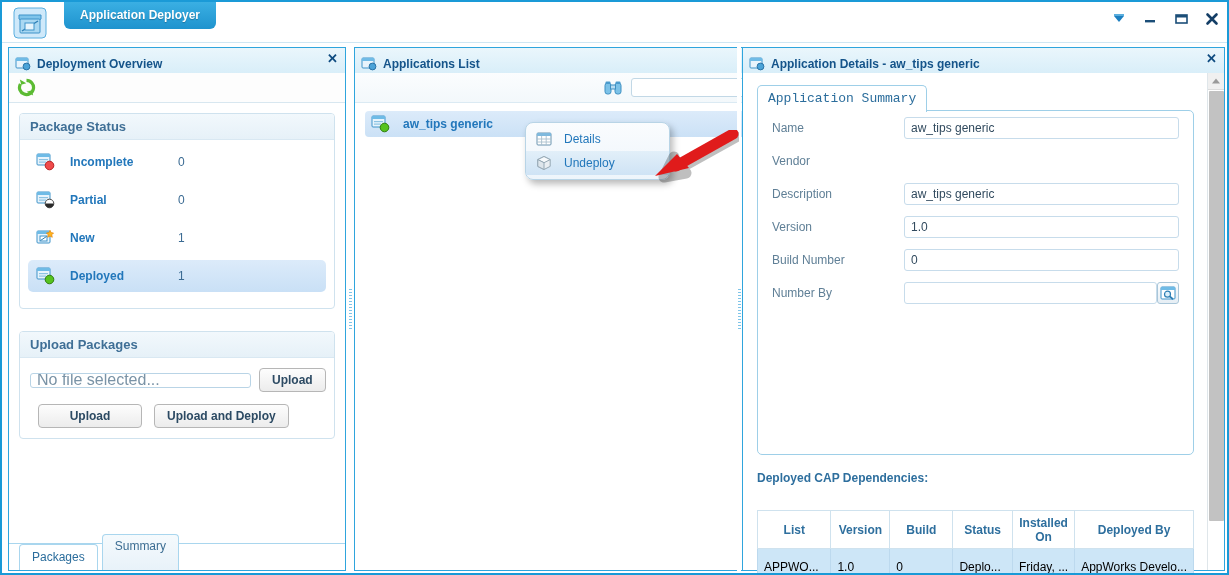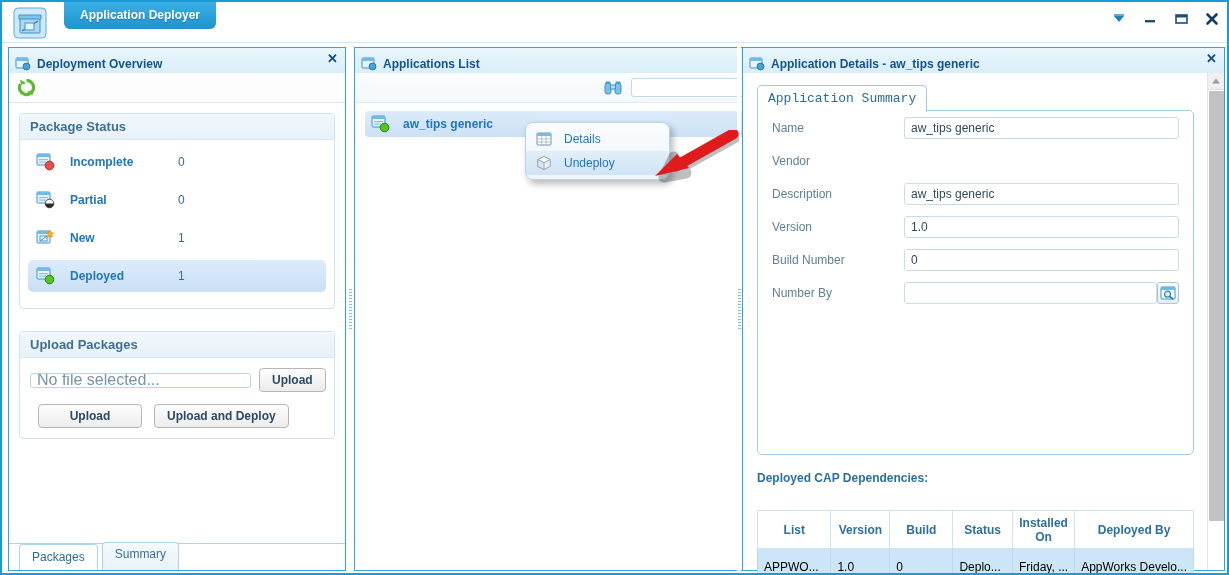--- a/index.html
+++ b/index.html
@@ -119,21 +119,21 @@
   .btn-row { display: flex; gap: 12px; margin-top: 12px; padding-left: 8px; }
   .btn-wide { min-width: 104px; }
 
   .bottom-tabs {
     position: absolute; left: 0; bottom: 0; width: 100%;
     height: 27px; border-top: 1px solid #a9d6ee;
     display: flex; align-items: flex-end; padding-left: 10px;
     background: #fff;
   }
   .btab {
-    height: 28px; line-height: 23px; padding: 0 12px;
+    height: 36px; line-height: 23px; padding: 0 12px;
     font-size: 12px; color: #3d6e93; cursor: pointer;
     border: 1px solid #a9d6ee; border-bottom: none;
     border-radius: 4px 4px 0 0;
     background: linear-gradient(#f5fafd, #e8f2f9);
     margin-right: 4px;
   }
   .btab.active { background: #ffffff; color: #2b6d9c; height: 26px; line-height: 25px; }
 
   
   .search-row {

